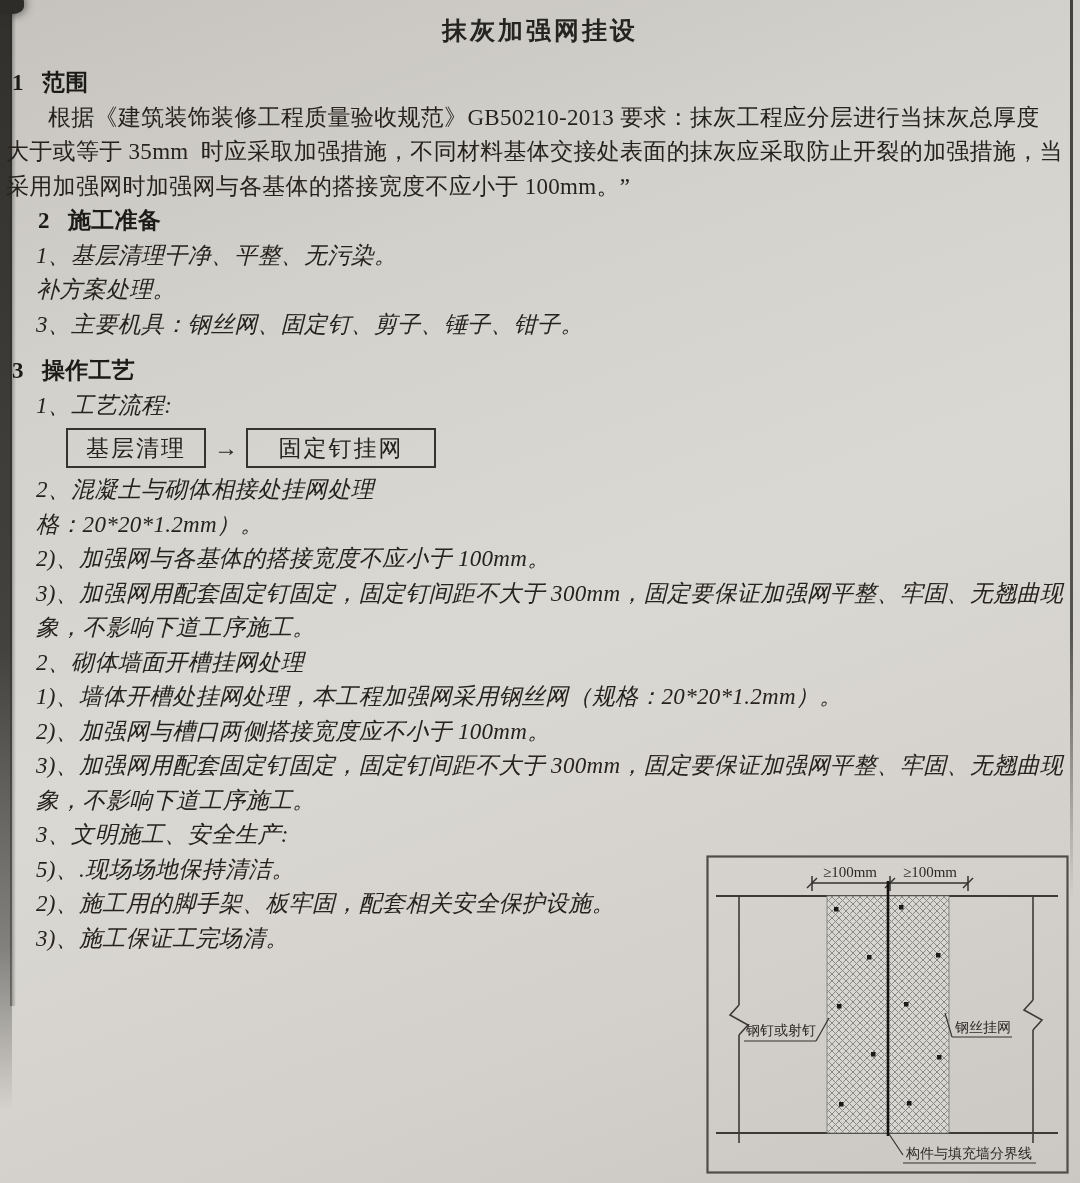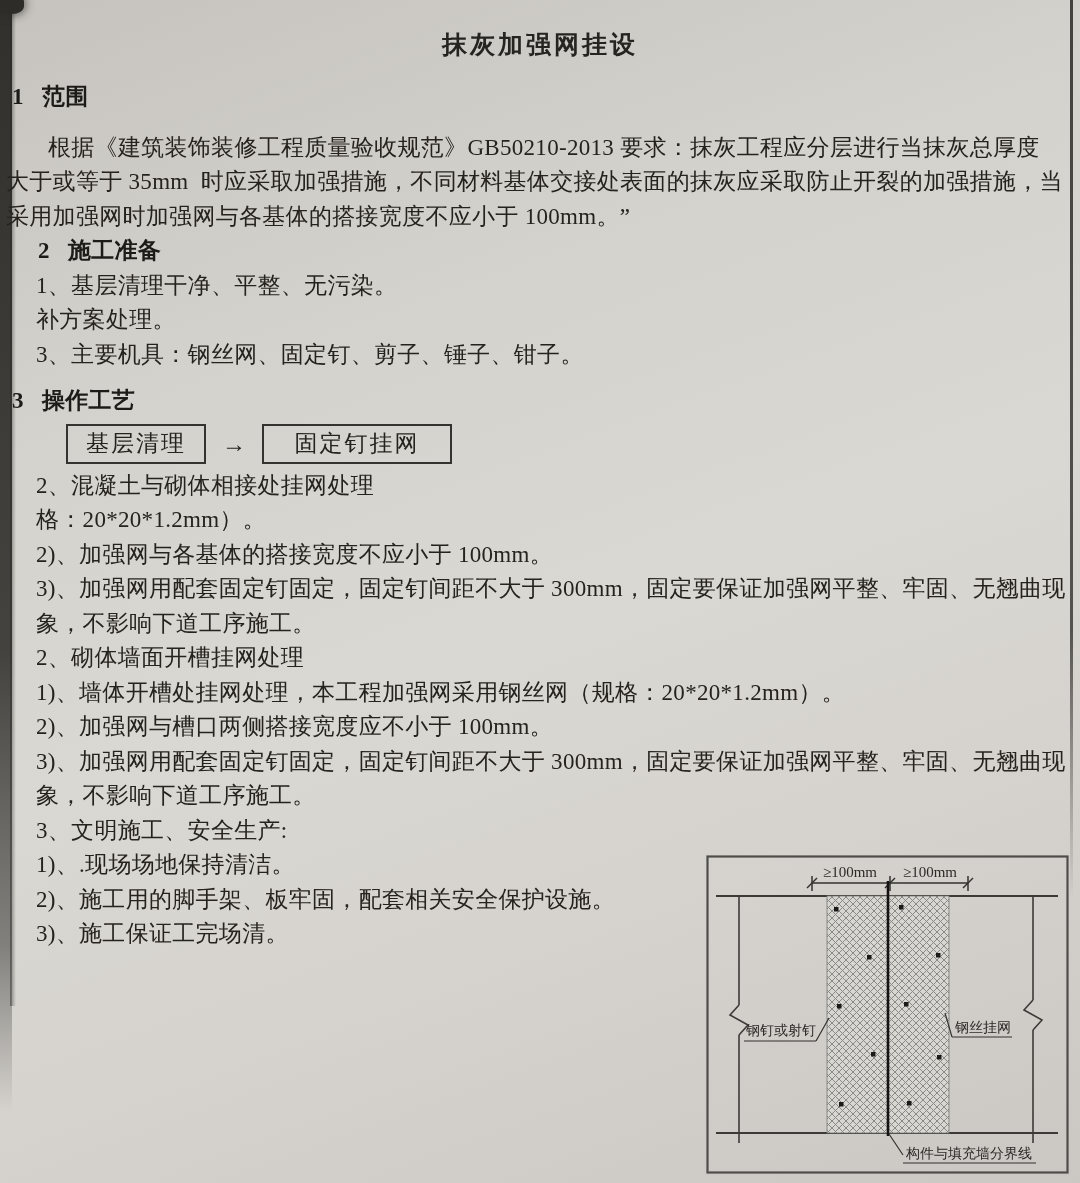--- a/index.html
+++ b/index.html
@@ -25,37 +25,37 @@
   }
   .scan-line-right{
     position:absolute;left:1070px;top:0;width:3px;height:900px;
     background:linear-gradient(to bottom,rgba(52,50,47,.9) 0%,rgba(52,50,47,.8) 70%,rgba(52,50,47,0) 100%);
   }
   .scan-smudge-topleft{
     position:absolute;left:-6px;top:-6px;width:30px;height:20px;
     background:#2e2c29;border-radius:40%;box-shadow:0 0 8px 2px rgba(46,44,41,.6);
   }
   
-  .doc{position:relative;padding-top:28px;}
+  .doc{position:relative;padding-top:14px;}
   .page-title{
     height:40px;line-height:34px;text-align:center;
     font-size:25px;font-weight:600;letter-spacing:3px;color:#262421;
   }
   .line{
     white-space:pre;height:34.5px;line-height:34.5px;
     font-size:23px;color:#26231f;letter-spacing:.3px;
   }
   .line.h1{font-weight:700;padding-left:12px;color:#1d1b18;margin-top:12px;}
   .line.h2{font-weight:700;padding-left:38px;color:#1d1b18;}
-  .line.p-first{padding-left:48px;margin-top:16px;}
+  .line.p-first{padding-left:48px;}
   .line.p{padding-left:6px;}
-  .line.li{padding-left:36px;}
+  .line.li{padding-left:36px;font-style:italic;}
   
   .flowchart{
-    display:flex;align-items:center;gap:16px;
+    display:flex;align-items:center;gap:8px;
     margin:5px 4px 5px 66px;height:40px;
   }
   .flow-box{
     display:flex;align-items:center;justify-content:center;
     height:36px;border:2px solid #35332f;background:transparent;
     font-size:23px;letter-spacing:2px;color:#26231f;padding:0 18px;
   }
   .flow-arrow{font-size:24px;color:#26231f;line-height:1;}
   
   .diagram{position:absolute;left:706px;top:855px;width:364px;height:320px;}
@@ -75,41 +75,42 @@
     <div id="lines-top">
         <div class="line h1">1   范围</div>
         <div class="line p-first">根据《建筑装饰装修工程质量验收规范》GB50210-2013 要求：抹灰工程应分层进行当抹灰总厚度</div>
         <div class="line p">大于或等于 35mm  时应采取加强措施，不同材料基体交接处表面的抹灰应采取防止开裂的加强措施，当</div>
         <div class="line p">采用加强网时加强网与各基体的搭接宽度不应小于 100mm。”</div>
         <div class="line h2">2   施工准备</div>
         <div class="line li">1、基层清理干净、平整、无污染。</div>
         <div class="line li">补方案处理。</div>
         <div class="line li">3、主要机具：钢丝网、固定钉、剪子、锤子、钳子。</div>
         <div class="line h1">3   操作工艺</div>
+        <div class="line li">1、工艺流程:</div>
       </div>
 
     <div class="flowchart">
       <div class="flow-box">基层清理</div>
       <div class="flow-arrow">→</div>
       <div class="flow-box" style="min-width:150px">固定钉挂网</div>
     </div>
 
     <div id="lines-bottom">
         <div class="line li">2、混凝土与砌体相接处挂网处理</div>
         <div class="line li">格：20*20*1.2mm）。</div>
         <div class="line li">2)、加强网与各基体的搭接宽度不应小于 100mm。</div>
         <div class="line li">3)、加强网用配套固定钉固定，固定钉间距不大于 300mm，固定要保证加强网平整、牢固、无翘曲现</div>
         <div class="line li">象，不影响下道工序施工。</div>
         <div class="line li">2、砌体墙面开槽挂网处理</div>
         <div class="line li">1)、墙体开槽处挂网处理，本工程加强网采用钢丝网（规格：20*20*1.2mm）。</div>
         <div class="line li">2)、加强网与槽口两侧搭接宽度应不小于 100mm。</div>
         <div class="line li">3)、加强网用配套固定钉固定，固定钉间距不大于 300mm，固定要保证加强网平整、牢固、无翘曲现</div>
         <div class="line li">象，不影响下道工序施工。</div>
         <div class="line li">3、文明施工、安全生产:</div>
-        <div class="line li">1)、.现场场地保持清洁。</div>
+        <div class="line li">5)、.现场场地保持清洁。</div>
         <div class="line li">2)、施工用的脚手架、板牢固，配套相关安全保护设施。</div>
         <div class="line li">3)、施工保证工完场清。</div>
       </div>
   </div>
 
   <div class="diagram">
     <svg width="364" height="320" viewBox="0 0 364 320">
 
       <rect x="1.5" y="1.5" width="360" height="316" fill="none" stroke="#4f4d4a" stroke-width="2.2"></rect>
 

